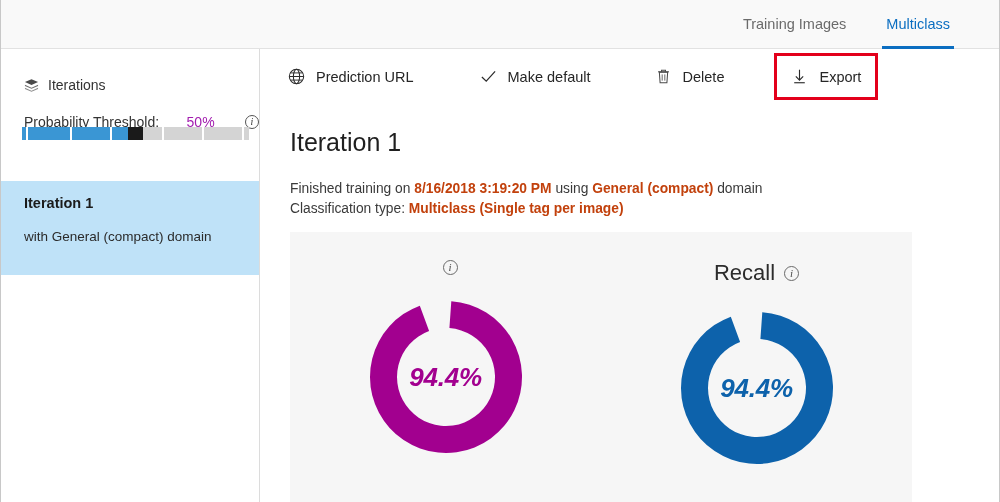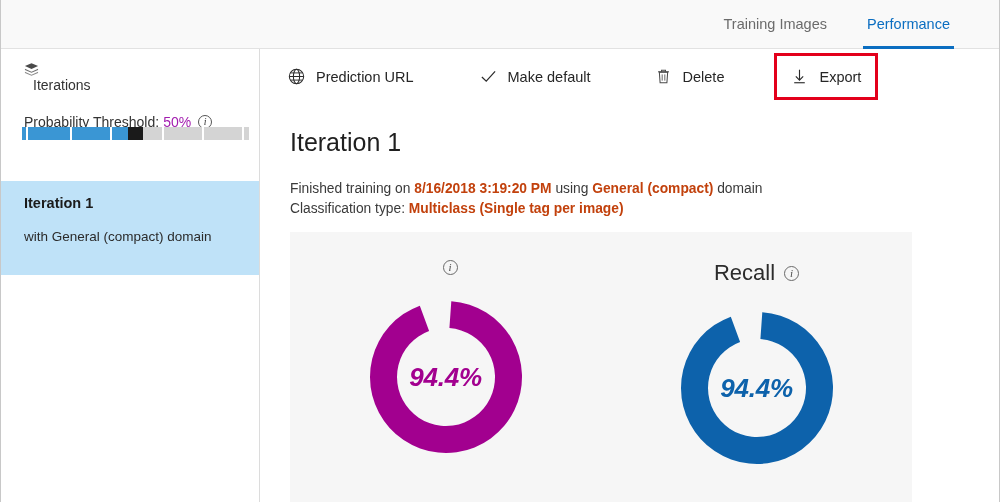--- a/index.html
+++ b/index.html
@@ -87,36 +87,36 @@
     position: absolute;
     left: 0; top: 49px;
     width: 259px;
     height: 453px;
     background: #ffffff;
     border-right: 1px solid #dcdcdc;
     box-sizing: border-box;
   }
   .side-head {
     display: flex;
-    align-items: flex-start;
-    margin: 13px 0 0 23px;
-    flex-direction: column;
+    align-items: flex-end;
+    margin: 28px 0 0 23px;
   }
   .side-head-icon { width: 15px; height: 15px; display:block; }
   .side-head-label {
     margin-left: 9px;
     font-size: 14px;
     color: #333;
   }
   .thresh-row {
     margin: 21px 0 0 23px;
     display: flex;
     align-items: center;
     font-size: 14px;
     color: #333;
+    justify-content: space-between;
   }
   .thresh-val { color: #a21caf; margin-left: 4px; }
   .info-circle {
     width: 14px; height: 14px;
     border: 1px solid #555;
     border-radius: 50%;
     margin-left: 7px;
     display: inline-flex;
     align-items: center;
     justify-content: center;
@@ -273,21 +273,21 @@
 </head>
 <body>
 
 <div id="app">
 
   <div class="topbar">
 
     <div class="topnav">
       <div class="topnav-item">Training Images</div>
       <div class="topnav-sp"></div>
-      <div class="topnav-item active">Performance</div>
+      <div class="topnav-item active">Multiclass</div>
       <div class="topnav-end"></div>
     </div>
   </div>
 
   <div class="sidebar">
     <div class="side-head">
       <span class="side-head-icon">
         <svg class="side-head-icon" viewBox="0 0 16 16">
           <path d="M8 1.2 L15 4.3 L8 7.4 L1 4.3 Z" fill="#4a4a4a"></path>
           <path d="M1 7.2 L8 10.3 L15 7.2 L15 8.4 L8 11.5 L1 8.4 Z" fill="#6e6e6e"></path>

